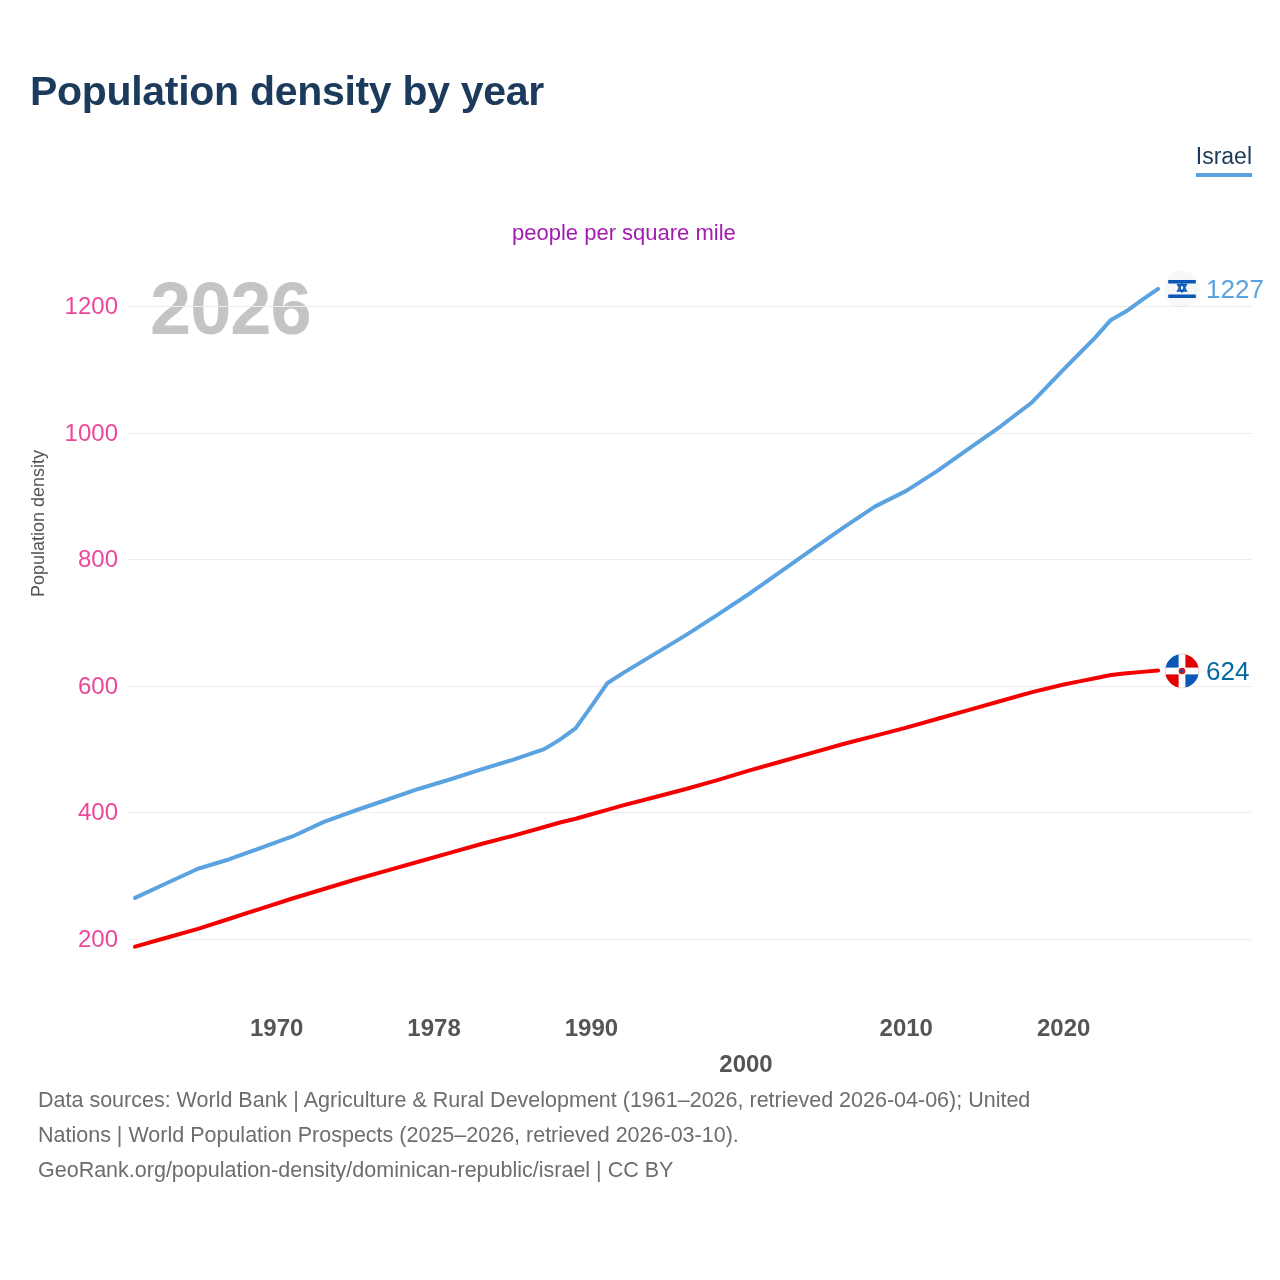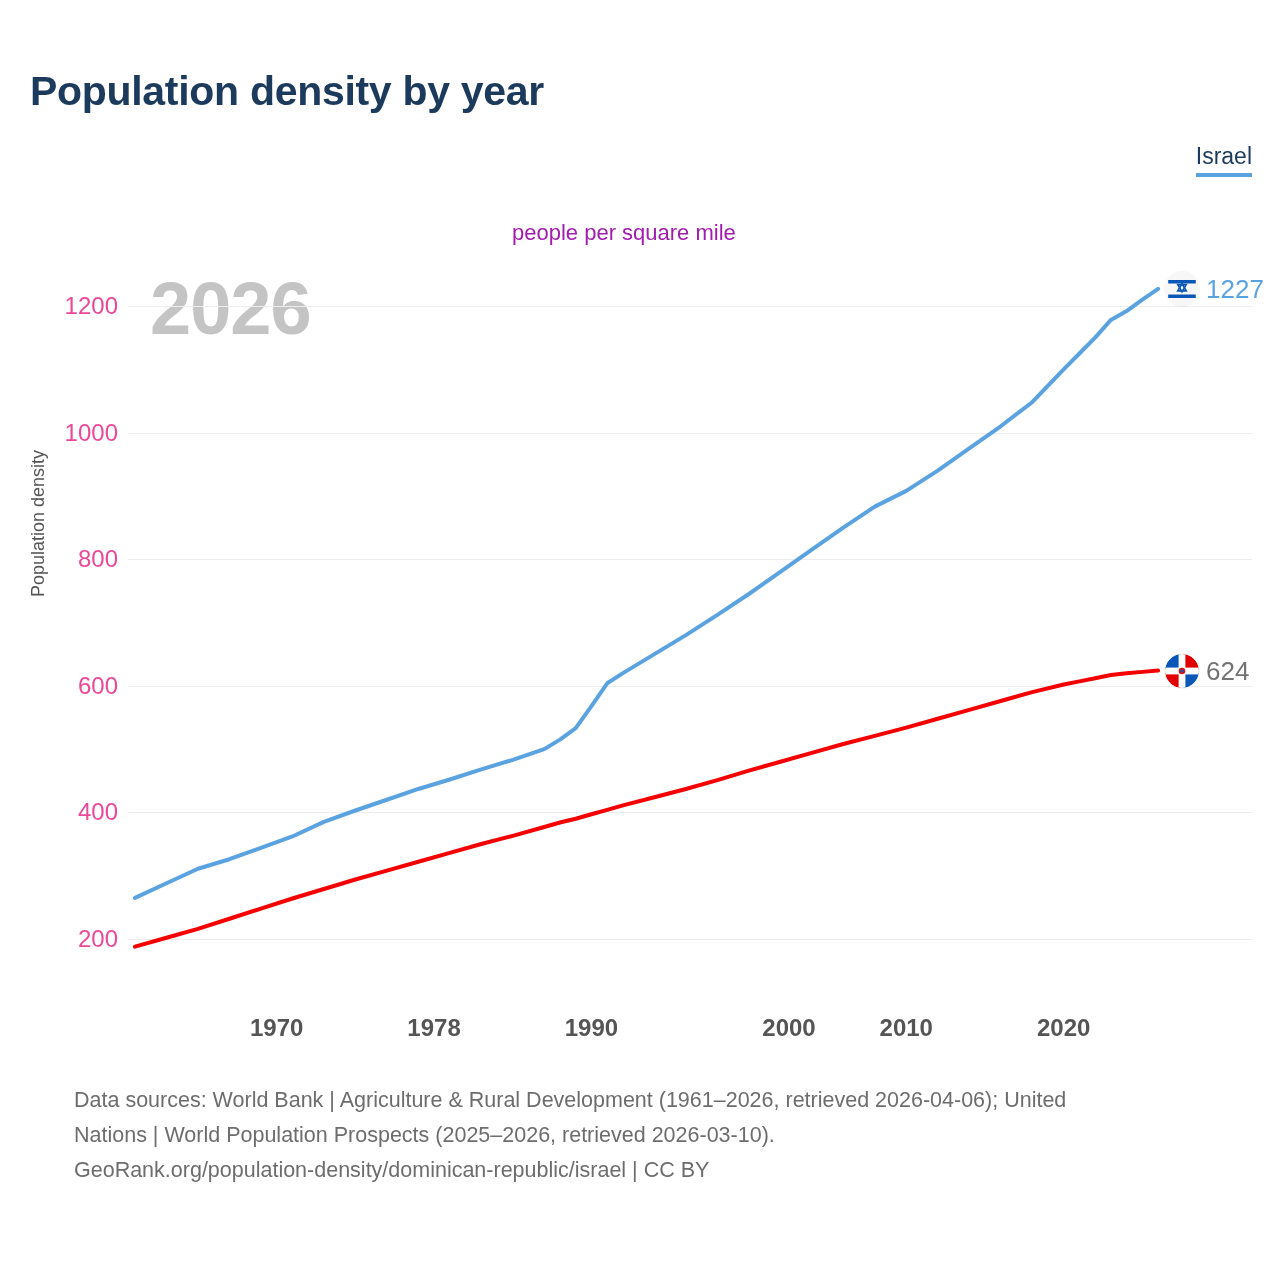--- a/index.html
+++ b/index.html
@@ -130,21 +130,21 @@
   }
   .footer {
     position: absolute;
     left: 38px;
     top: 1083px;
     width: 1215px;
     font-size: 21.5px;
     line-height: 1.62;
     color: #6d6d6d;
   }
-  .footer div { white-space: nowrap; margin-left: 36px; }
+  .footer div { white-space: nowrap; }
 </style>
 </head>
 <body>
 
 <div id="page">
 
   <div class="chart-title">Population density by year</div>
 
   <div class="legend">
     <div class="legend-item">
@@ -173,21 +173,21 @@
         <div class="ytick" style="top: 812.4px; right: 1162px;">400</div>
         <div class="ytick" style="top: 685.8px; right: 1162px;">600</div>
         <div class="ytick" style="top: 559.2px; right: 1162px;">800</div>
         <div class="ytick" style="top: 432.6px; right: 1162px;">1000</div>
         <div class="ytick" style="top: 306px; right: 1162px;">1200</div>
       </div>
     <div id="xticks">
         <div class="xtick" style="left: 216.66px;">1970</div>
         <div class="xtick" style="left: 374.06px;">1978</div>
         <div class="xtick" style="left: 531.46px;">1990</div>
-        <div class="xtick" style="left: 729px;">2000</div>
+        <div class="xtick" style="left: 686px; margin-top: 36px;">2000</div>
         <div class="xtick" style="left: 846.26px;">2010</div>
         <div class="xtick" style="left: 1003.66px;">2020</div>
       </div>
     <svg id="series-svg" width="1280" height="1070" style="position:absolute;left:0;top:0;">
         <path d="M135.00 946.60 L166.48 937.73 L197.96 928.87 L229.44 918.74 L260.92 908.62 L292.40 898.49 L323.88 888.99 L355.36 879.50 L386.84 870.64 L418.32 861.77 L449.80 852.91 L481.28 844.05 L512.76 835.82 L544.24 826.96 L559.98 822.53 L575.72 818.73 L591.46 814.30 L607.20 809.87 L622.94 805.44 L654.42 797.21 L685.90 788.98 L717.38 780.12 L748.86 770.62 L780.34 761.76 L811.82 752.90 L843.30 744.04 L874.78 735.81 L906.26 727.58 L937.74 718.72 L969.22 709.85 L1000.70 700.99 L1032.18 692.13 L1063.66 684.53 L1079.40 681.37 L1095.14 678.20 L1110.88 675.04 L1126.62 673.14 L1142.36 671.87 L1158.10 670.61" fill="none" stroke="#f50000" stroke-width="4" stroke-linejoin="round" stroke-linecap="round"></path>
         <path d="M135.00 897.86 L166.48 883.30 L197.96 868.74 L229.44 859.24 L260.92 847.85 L292.40 836.45 L323.88 821.89 L355.36 810.50 L386.84 799.74 L418.32 788.98 L449.80 779.48 L481.28 769.36 L512.76 759.86 L544.24 749.10 L559.98 739.61 L575.72 728.21 L591.46 706.06 L607.20 683.27 L622.94 673.14 L654.42 654.15 L685.90 635.16 L717.38 614.90 L748.86 594.01 L780.34 571.86 L811.82 549.71 L843.30 527.55 L874.78 506.66 L906.26 490.84 L937.74 470.58 L969.22 448.43 L1000.70 426.27 L1032.18 402.22 L1063.66 369.30 L1079.40 353.48 L1095.14 337.65 L1110.88 319.93 L1126.62 311.06 L1142.36 299.67 L1158.10 288.91" fill="none" stroke="#5ba3e0" stroke-width="4" stroke-linejoin="round" stroke-linecap="round"></path>
       </svg>
     <div id="endpoints">
         <div class="endpoint" style="left: 1165.1px; top: 288.909px;">
           <span class="flag"><svg viewBox="0 0 34 34" width="34" height="34">
@@ -210,21 +210,21 @@
                 <rect x="0" y="0" width="17" height="17" fill="#0a57b8"></rect>
                 <rect x="17" y="0" width="17" height="17" fill="#e00000"></rect>
                 <rect x="0" y="17" width="17" height="17" fill="#e00000"></rect>
                 <rect x="17" y="17" width="17" height="17" fill="#0a57b8"></rect>
                 <rect x="13.6" y="0" width="6.8" height="34" fill="#ffffff"></rect>
                 <rect x="0" y="13.6" width="34" height="6.8" fill="#ffffff"></rect>
                 <circle cx="17" cy="17" r="3.3" fill="#d11"></circle>
                 <circle cx="17" cy="17" r="1.6" fill="#0a57b8"></circle>
               </g>
             </svg></span>
-          <span class="value" style="color: #737373;">624</span>
+          <span class="value" style="color: #0369a1;">624</span>
         </div>
       </div>
   </div>
 
   <div class="footer">
     <div>Data sources: World Bank | Agriculture &amp; Rural Development (1961–2026, retrieved 2026-04-06); United</div>
     <div>Nations | World Population Prospects (2025–2026, retrieved 2026-03-10).</div>
     <div>GeoRank.org/population-density/dominican-republic/israel | CC BY</div>
   </div>
 

